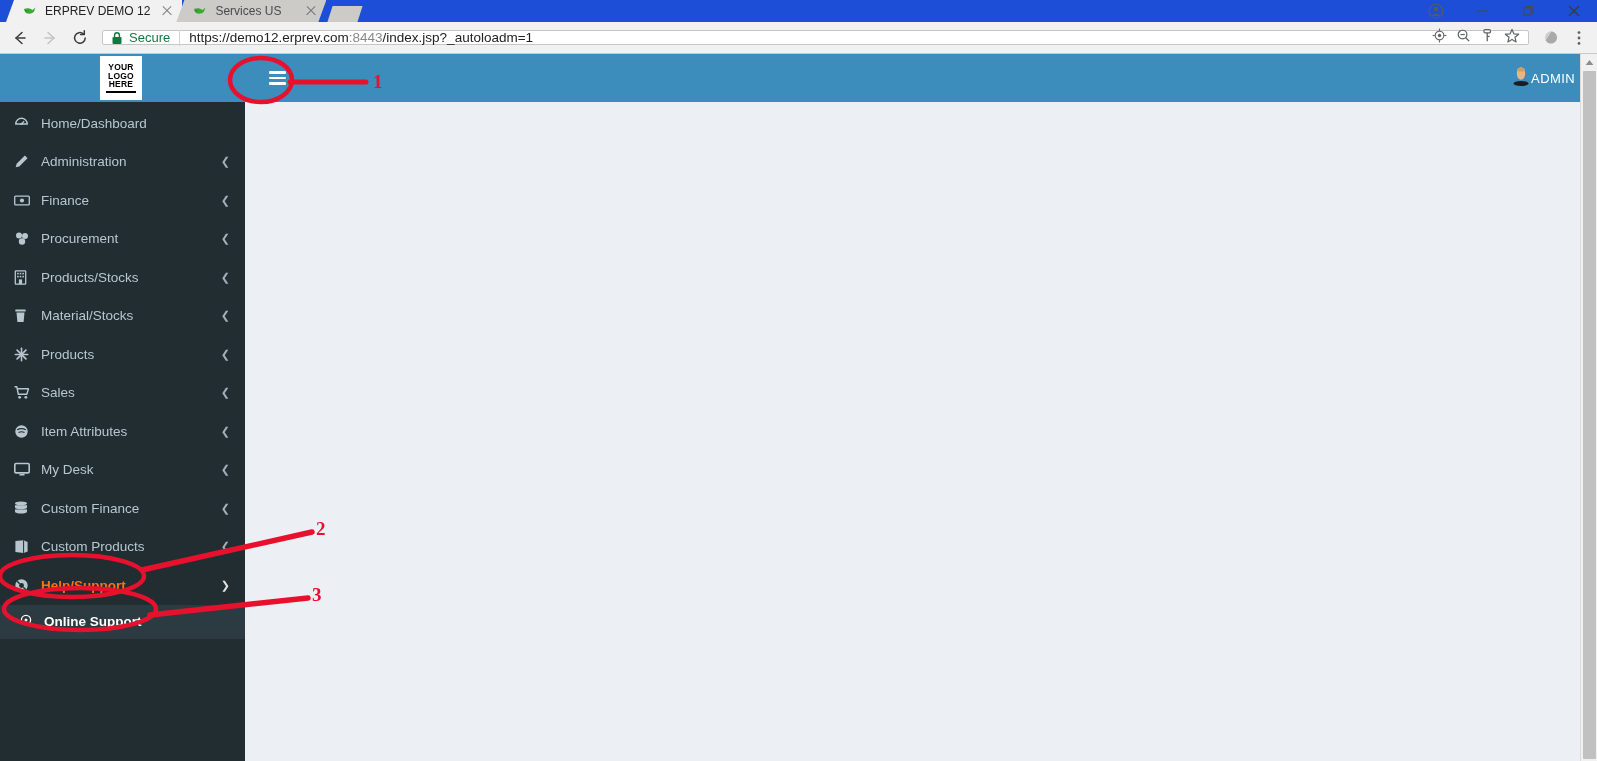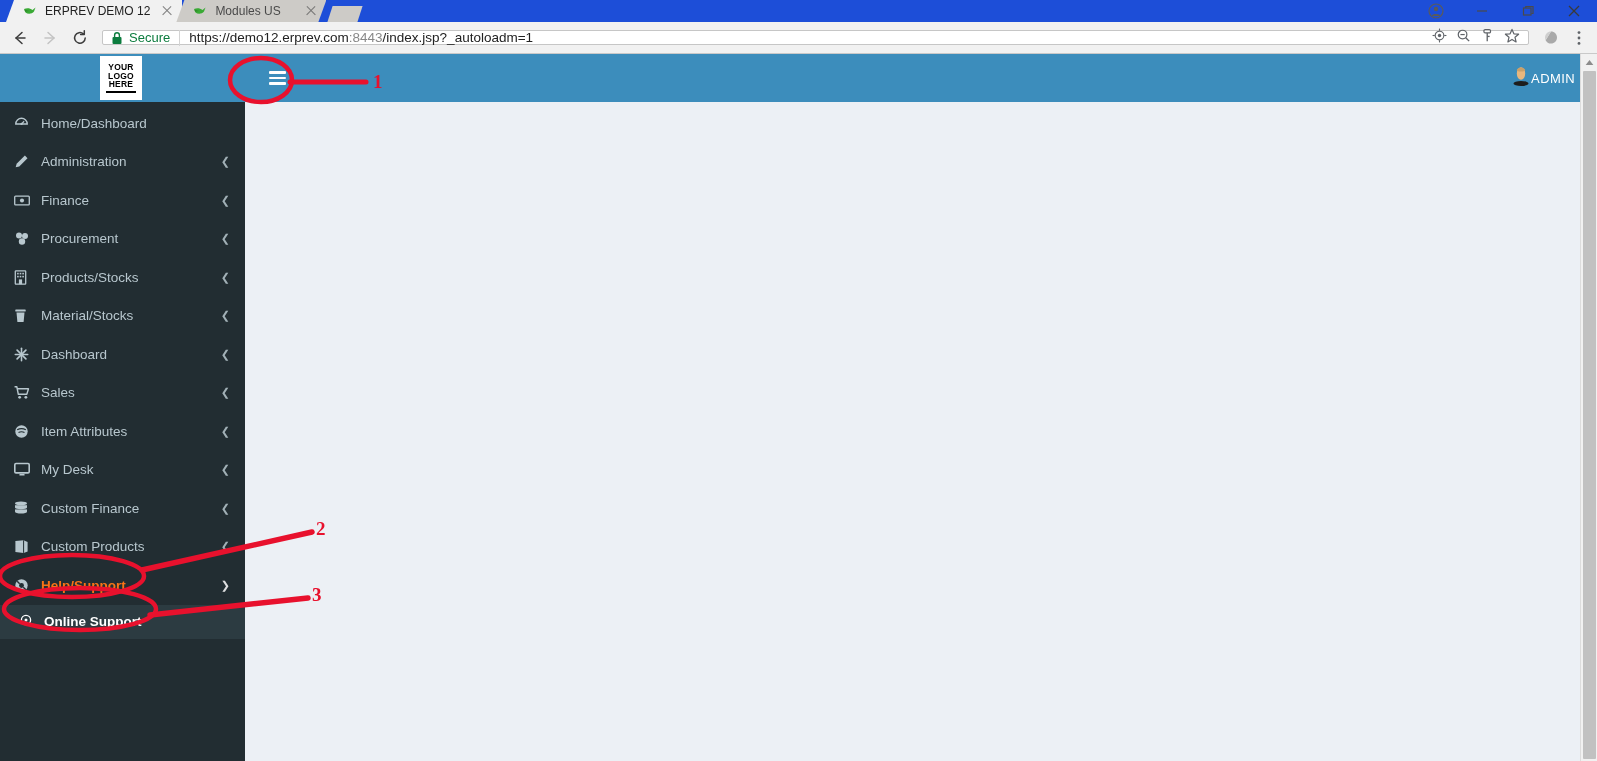--- a/index.html
+++ b/index.html
@@ -186,21 +186,21 @@
       <span class="tab-close"></span>
     </div>
 
     <div class="tab inactive" style="clip-path: polygon(8px 0, 100% 0, calc(100% - 8px) 100%, 0 100%); margin-left:-6px;">
       <span class="tab-favicon">
         <svg width="14" height="14" viewBox="0 0 14 14">
           <path d="M1 5 C4 3.5, 7 4, 9.5 6 L12.5 3.5 L11 7.5 C9 10, 5 10.5, 2.5 8.5 Z" fill="#3aaa35"></path>
           <path d="M1.5 5.5 L6 7 L2 7.8 Z" fill="#2e8b2a"></path>
         </svg>
       </span>
-      <span class="tab-title">Modules US</span>
+      <span class="tab-title">Services US</span>
       <span class="tab-close"></span>
     </div>
 
     <div class="tab-newtab"></div>
     <div class="tab-spacer"></div>
 
     <div class="winbtns">
       <div class="winbtn">
         <svg width="16" height="16" viewBox="0 0 16 16">
           <circle cx="8" cy="8" r="7" fill="none" stroke="#5a5a5a" stroke-width="1.2"></circle>
@@ -417,21 +417,21 @@
 
         <div class="sb-item">
           <span class="sb-ico">
             <svg width="15" height="15" viewBox="0 0 16 16" stroke="#b8c7ce" stroke-width="1.7" stroke-linecap="round">
               <line x1="8" y1="1.4" x2="8" y2="14.6"></line>
                 <line x1="1.4" y1="8" x2="14.6" y2="8"></line>
               <line x1="3.3" y1="3.3" x2="12.7" y2="12.7"></line>
                 <line x1="12.7" y1="3.3" x2="3.3" y2="12.7"></line>
             </svg>
           </span>
-          <span class="sb-label">Dashboard</span>
+          <span class="sb-label">Products</span>
           <span class="sb-arrow">❮</span>
         </div>
 
         <div class="sb-item">
           <span class="sb-ico">
             <svg width="16" height="15" viewBox="0 0 17 15" fill="#b8c7ce">
               <path d="M0.6 1.4 H3 L4.6 9.4 H13.6 L15.4 3.6 H4" fill="none" stroke="#b8c7ce" stroke-width="1.5" stroke-linejoin="round"></path>
               <circle cx="6" cy="12.6" r="1.5"></circle>
                 <circle cx="12.6" cy="12.6" r="1.5"></circle>
             </svg>

